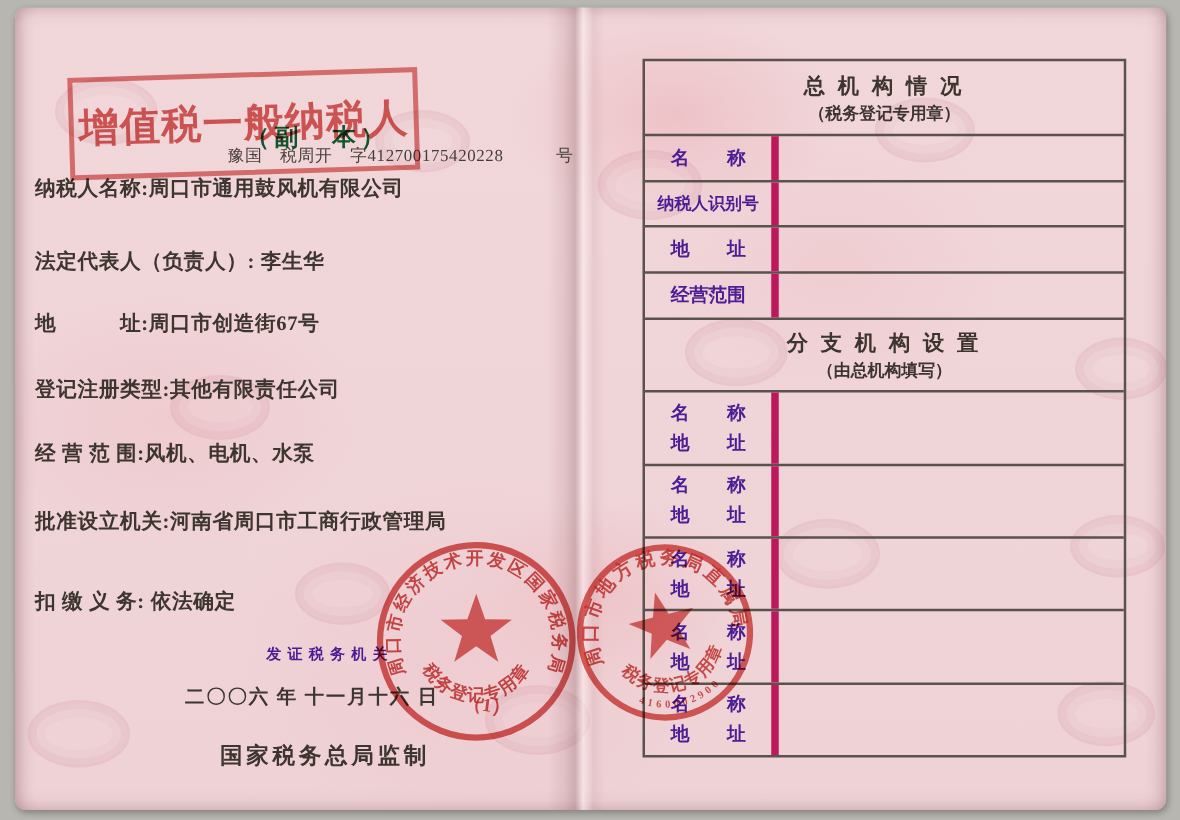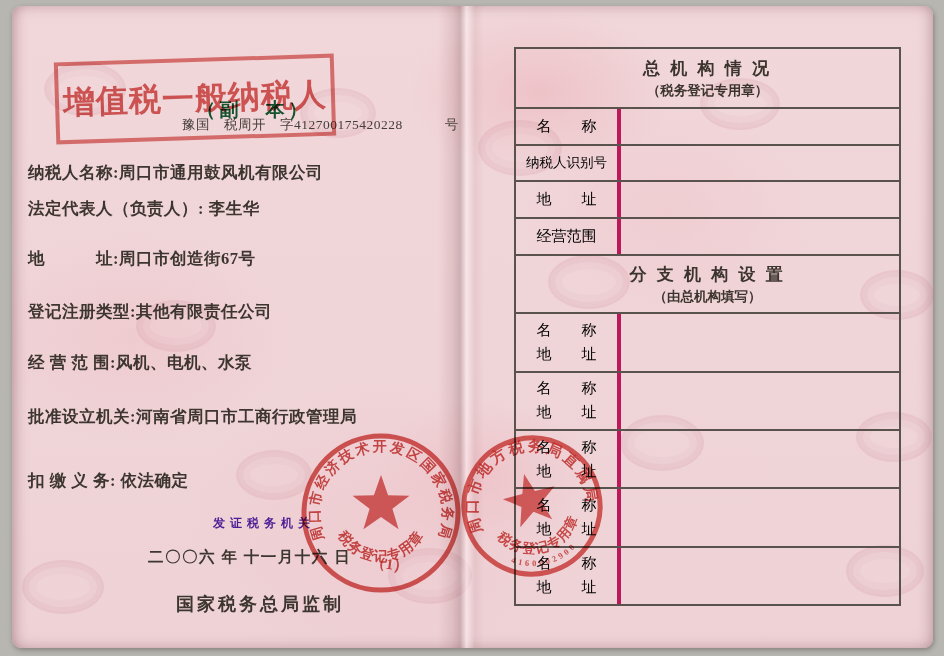--- a/index.html
+++ b/index.html
@@ -95,23 +95,23 @@
   }
   .t-head{
     display:flex;flex-direction:column;align-items:center;justify-content:center;
     color:#3c342e;
   }
   .t-head .h1{font-size:17px;font-weight:bold;letter-spacing:3px;}
   .t-head .h2{font-size:13.5px;font-weight:bold;margin-top:2px;}
   .t-row,.t-pair{display:flex;border-top:2px solid #5a524c;}
   .t-row{align-items:stretch;}
   .lblcell{
-    width:101px;border-right:4px solid #be185d;
+    width:101px;border-right:6px solid #be185d;
     display:flex;align-items:center;justify-content:center;
-    font-weight:normal;color:#000000;font-size:15px;white-space:nowrap;
+    font-weight:bold;color:#4c1d95;font-size:15px;white-space:nowrap;
   }
   .lblcell.small{font-size:13.5px;}
   .valcell{flex:1;}
   .t-pair .lblcell{flex-direction:column;justify-content:space-around;padding:4px 0;}
 
   
   .stamp-svg{position:absolute;mix-blend-mode:multiply;z-index:7;}
   .stamp-svg text{font-family:"Liberation Serif","DejaVu Serif",serif;font-weight:bold;}
 </style>
 </head>
@@ -140,21 +140,21 @@
   <div class="lp-subtitle">（副　本）</div>
 
   <div class="vat-stamp">
     <span>增值税一般纳税人</span>
   </div>
 
   <div class="serial-line">
     <span>豫国　税周开　字</span><span>412700175420228</span><span class="suffix">号</span>
   </div>
 
-  <div class="fld" style="top:162px;"><span>纳税人名称:</span><span>周口市通用鼓风机有限公司</span></div>
+  <div class="fld" style="top:140px;"><span>纳税人名称:</span><span>周口市通用鼓风机有限公司</span></div>
   <div class="fld" style="top:198px;"><span>法定代表人（负责人）:</span> <span>李生华</span></div>
   <div class="fld" style="top:248px;"><span>地　　　址:</span><span>周口市创造街67号</span></div>
   <div class="fld" style="top:352px;"><span>经 营 范 围:</span><span>风机、电机、水泵</span></div>
   <div class="fld" style="top:301px;"><span>登记注册类型:</span><span>其他有限责任公司</span></div>
   <div class="fld" style="top:406px;"><span>批准设立机关:</span><span>河南省周口市工商行政管理局</span></div>
   <div class="fld" style="top:470px;"><span>扣 缴 义 务:</span> <span>依法确定</span></div>
 
   <div class="issuer">发证税务机关</div>
   <div class="date-line">二〇〇六 年 十一月十六 日</div>
   <div class="lp-footer">国家税务总局监制</div>

